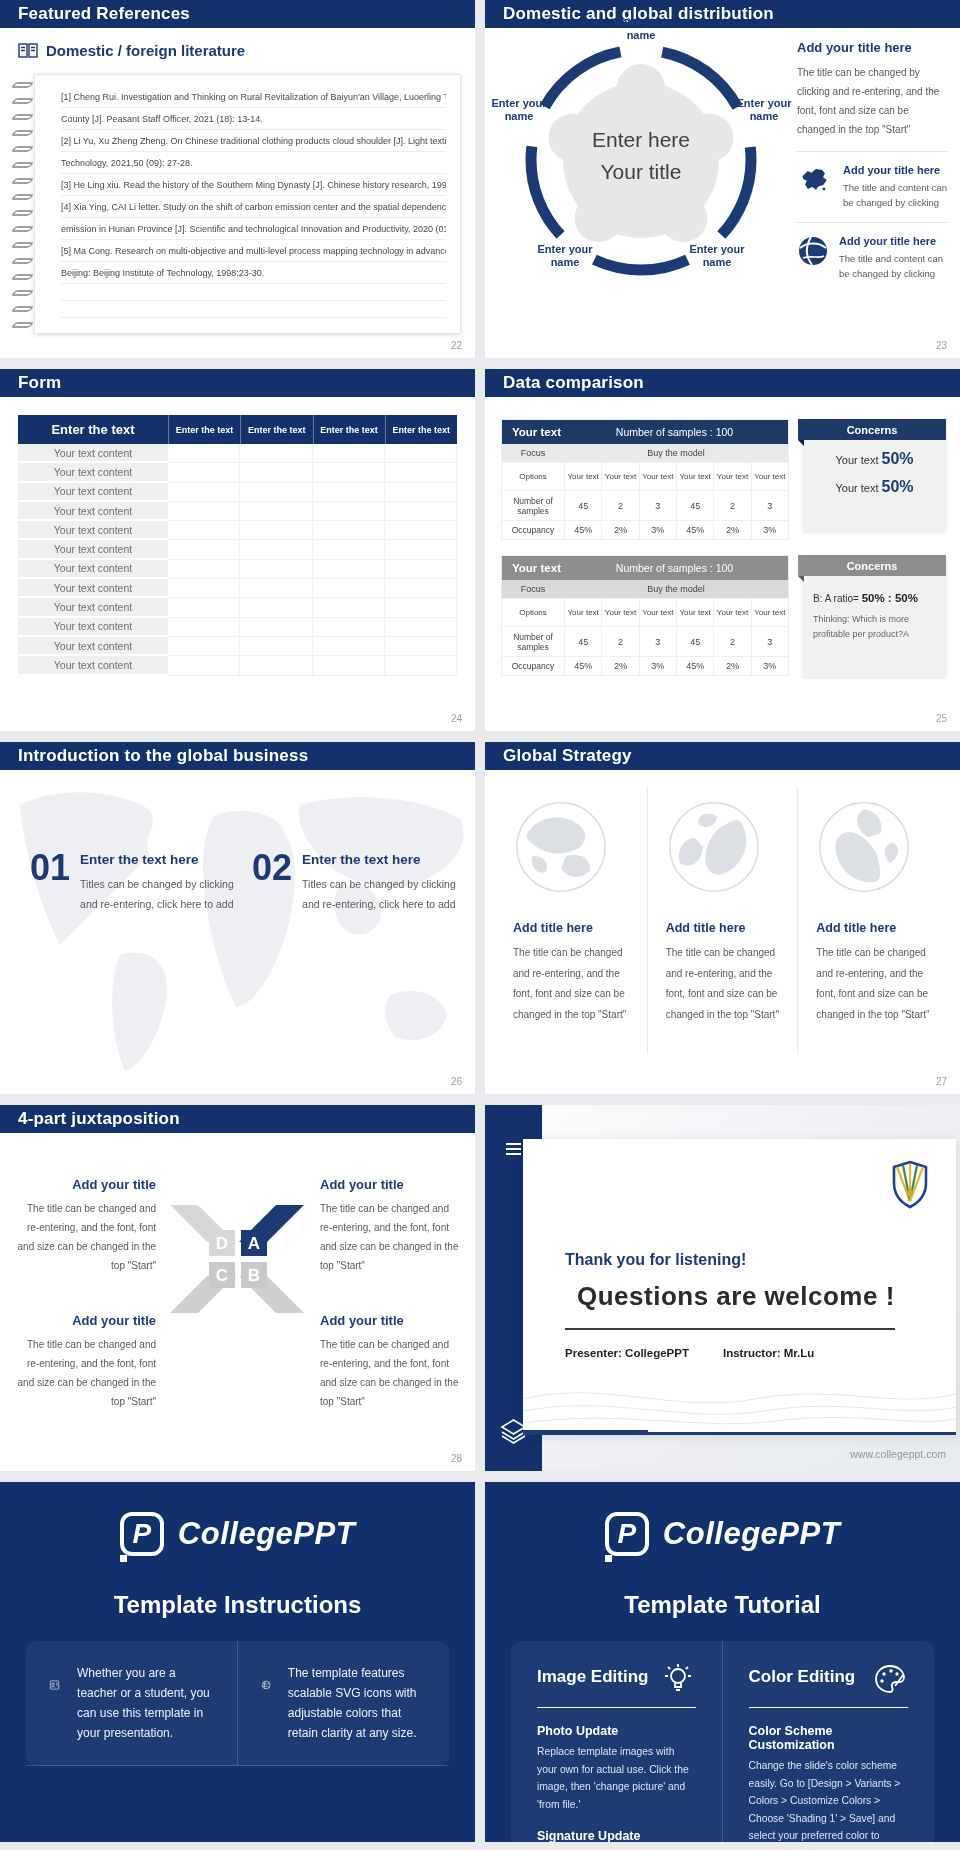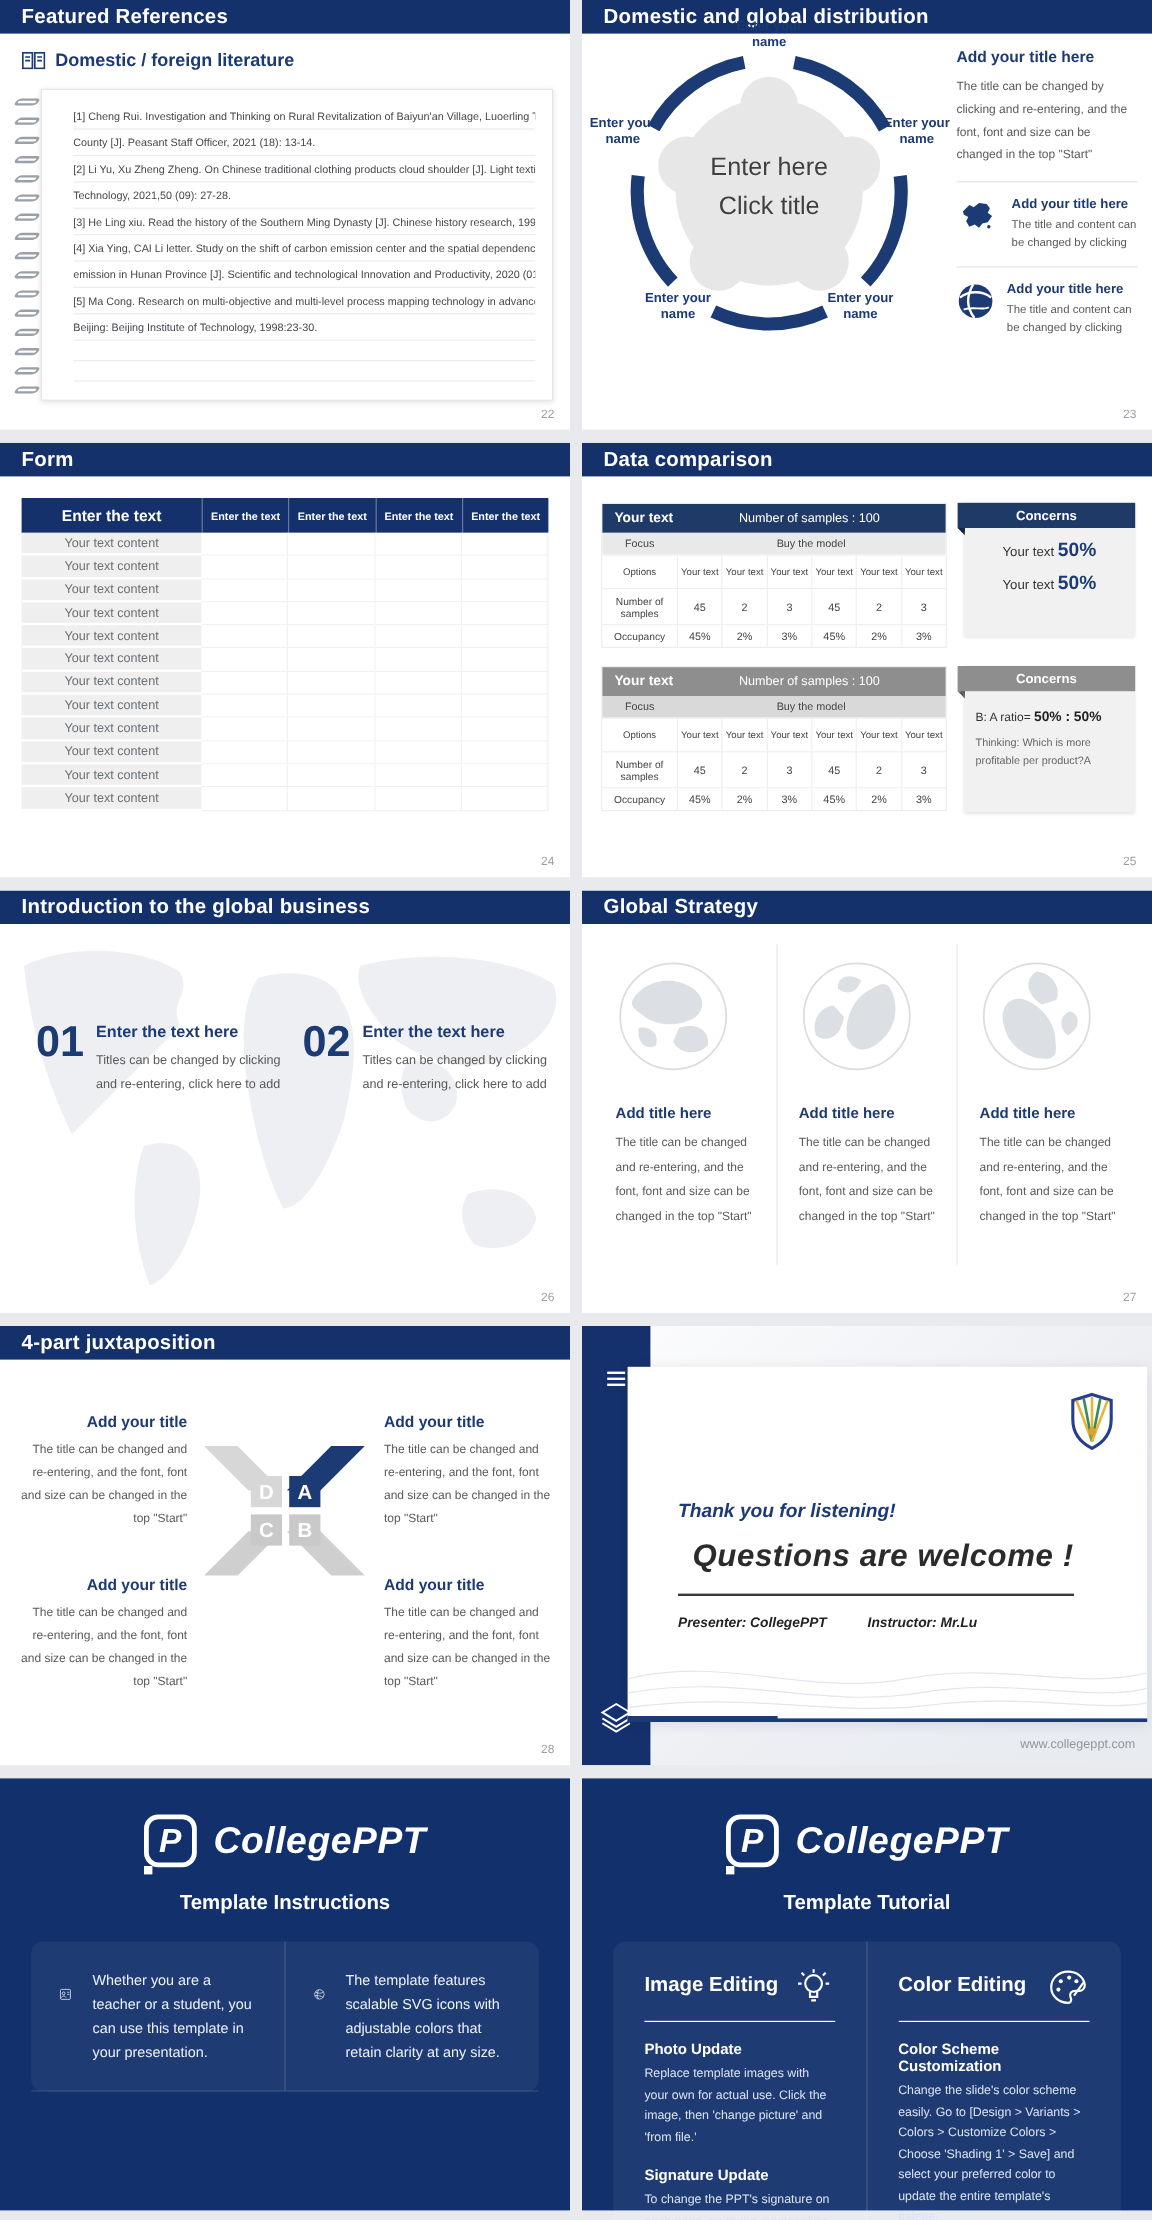--- a/index.html
+++ b/index.html
@@ -92,39 +92,39 @@
   .jx p{margin:0;font-size:10px;color:#595959;line-height:19px;}
   .jx.r{text-align:right;} .jx.l{text-align:left;}
 
   
   .thx{background:linear-gradient(135deg,#fdfdfe 0%,#edeff3 55%,#e7eaef 100%);}
   .thx-side{position:absolute;left:0;top:0;width:57px;height:100%;background:#14316e;}
   .burger span{display:block;width:15px;height:2px;background:#fff;margin:0 0 3px 21px;}
   .burger{padding-top:38px;}
   .side-ico{position:absolute;left:15px;bottom:26px;}
   .thx-card{position:absolute;left:38px;top:34px;right:4px;bottom:36px;background:#fff;
-    box-shadow:0 2px 10px rgba(0,0,0,.10);border-bottom:3px solid #1c3a73;font-style:italic;}
+    box-shadow:0 2px 10px rgba(0,0,0,.10);border-bottom:3px solid #1c3a73;}
   .thx-shield{position:absolute;right:26px;top:20px;}
   .thx-text{position:absolute;left:42px;top:112px;}
   .thx-l1{font-size:16px;font-weight:bold;color:#1c3a73;margin:0 0 6px;}
   .thx-l2{font-size:26px;font-weight:bold;color:#2b2b2b;letter-spacing:.5px;margin:12px;}
   .thx-rule{width:330px;height:2px;background:#3a3a3a;margin-top:16px;}
   .thx-pres{margin-top:17px;display:flex;gap:34px;font-size:11.5px;font-weight:bold;color:#222;}
   .thx-bar{position:absolute;left:0;bottom:-3px;width:125px;height:5px;background:#1c3a73;}
   .thx-site{position:absolute;right:14px;bottom:11px;font-size:10.5px;color:#9096a0;}
   .thx-waves{position:absolute;left:0;bottom:3px;width:100%;}
 
   
   .panel{background:#12306B;position:relative;padding-top:30px;color:#fff;}
   .logo-row{display:flex;align-items:center;justify-content:center;gap:14px;}
   .plogo{width:44px;height:44px;border:4px solid #fff;border-radius:12px;display:flex;align-items:center;
     justify-content:center;font-style:italic;font-weight:bold;font-size:28px;color:#fff;position:relative;}
   .plogo:after{content:"";position:absolute;left:-4px;bottom:-10px;width:7px;height:7px;background:#fff;}
   .brand{font-style:italic;font-weight:bold;font-size:31px;letter-spacing:.5px;}
-  .panel-title{text-align:center;font-size:17px;font-weight:bold;margin-top:20px;}
+  .panel-title{text-align:center;font-size:24px;font-weight:bold;margin-top:35px;}
   .pcard{margin:22px 26px 0;background:rgba(255,255,255,.055);border-radius:10px;display:grid;grid-template-columns:1fr 1fr;}
   .pitem{display:flex;gap:16px;padding:22px 22px;align-items:flex-start;}
   .pitem:nth-child(1),.pitem:nth-child(2){border-bottom:1px solid rgba(255,255,255,.17);}
   .pitem:nth-child(odd){border-right:1px solid rgba(255,255,255,.17);}
   .pitem p{margin:0;font-size:12px;line-height:20px;color:#eef2f8;}
   .tcard{margin:22px 26px 0;background:rgba(255,255,255,.055);border-radius:10px;display:grid;grid-template-columns:1fr 1fr;}
   .tcol{padding:20px 26px 22px;}
   .tcol:first-child{border-right:1px solid rgba(255,255,255,.17);}
   .tcol-head{display:flex;align-items:flex-start;justify-content:space-between;}
   .tcol-head h3{margin:6px 0 0;font-size:17px;font-weight:bold;}
@@ -204,21 +204,21 @@
             <circle cx="150" cy="146" r="78"></circle>
         </g>
       </svg>
       <div class="node" style="left:120px;top:2px;">Enter your name</div>
       <div class="node" style="left:243px;top:83px;">Enter your name</div>
       <div class="node" style="left:-2px;top:83px;">Enter your name</div>
       <div class="node" style="left:196px;top:229px;">Enter your name</div>
       <div class="node" style="left:44px;top:229px;">Enter your name</div>
       <div class="center-txt">
         <div>Enter here</div>
-        <div>Click title</div>
+        <div>Your title</div>
       </div>
     </div>
     <div class="dist-right">
       <h3>Add your title here</h3>
       <p class="body">The title can be changed by clicking and re-entering, and the font, font and size can be changed in the top "Start"</p>
       <hr class="dist-div">
       <div class="dist-item">
         <span>
           <svg width="36" height="30" viewBox="0 0 40 32">
               <path fill="#1c3a73" d="M6 13 L12 7 L16 9 L21 5 L28 6 L31 10 L29 14 L33 17 L29 23 L24 24 L21 28 L17 25 L12 27 L9 22 L11 18 L7 16 Z"></path>

